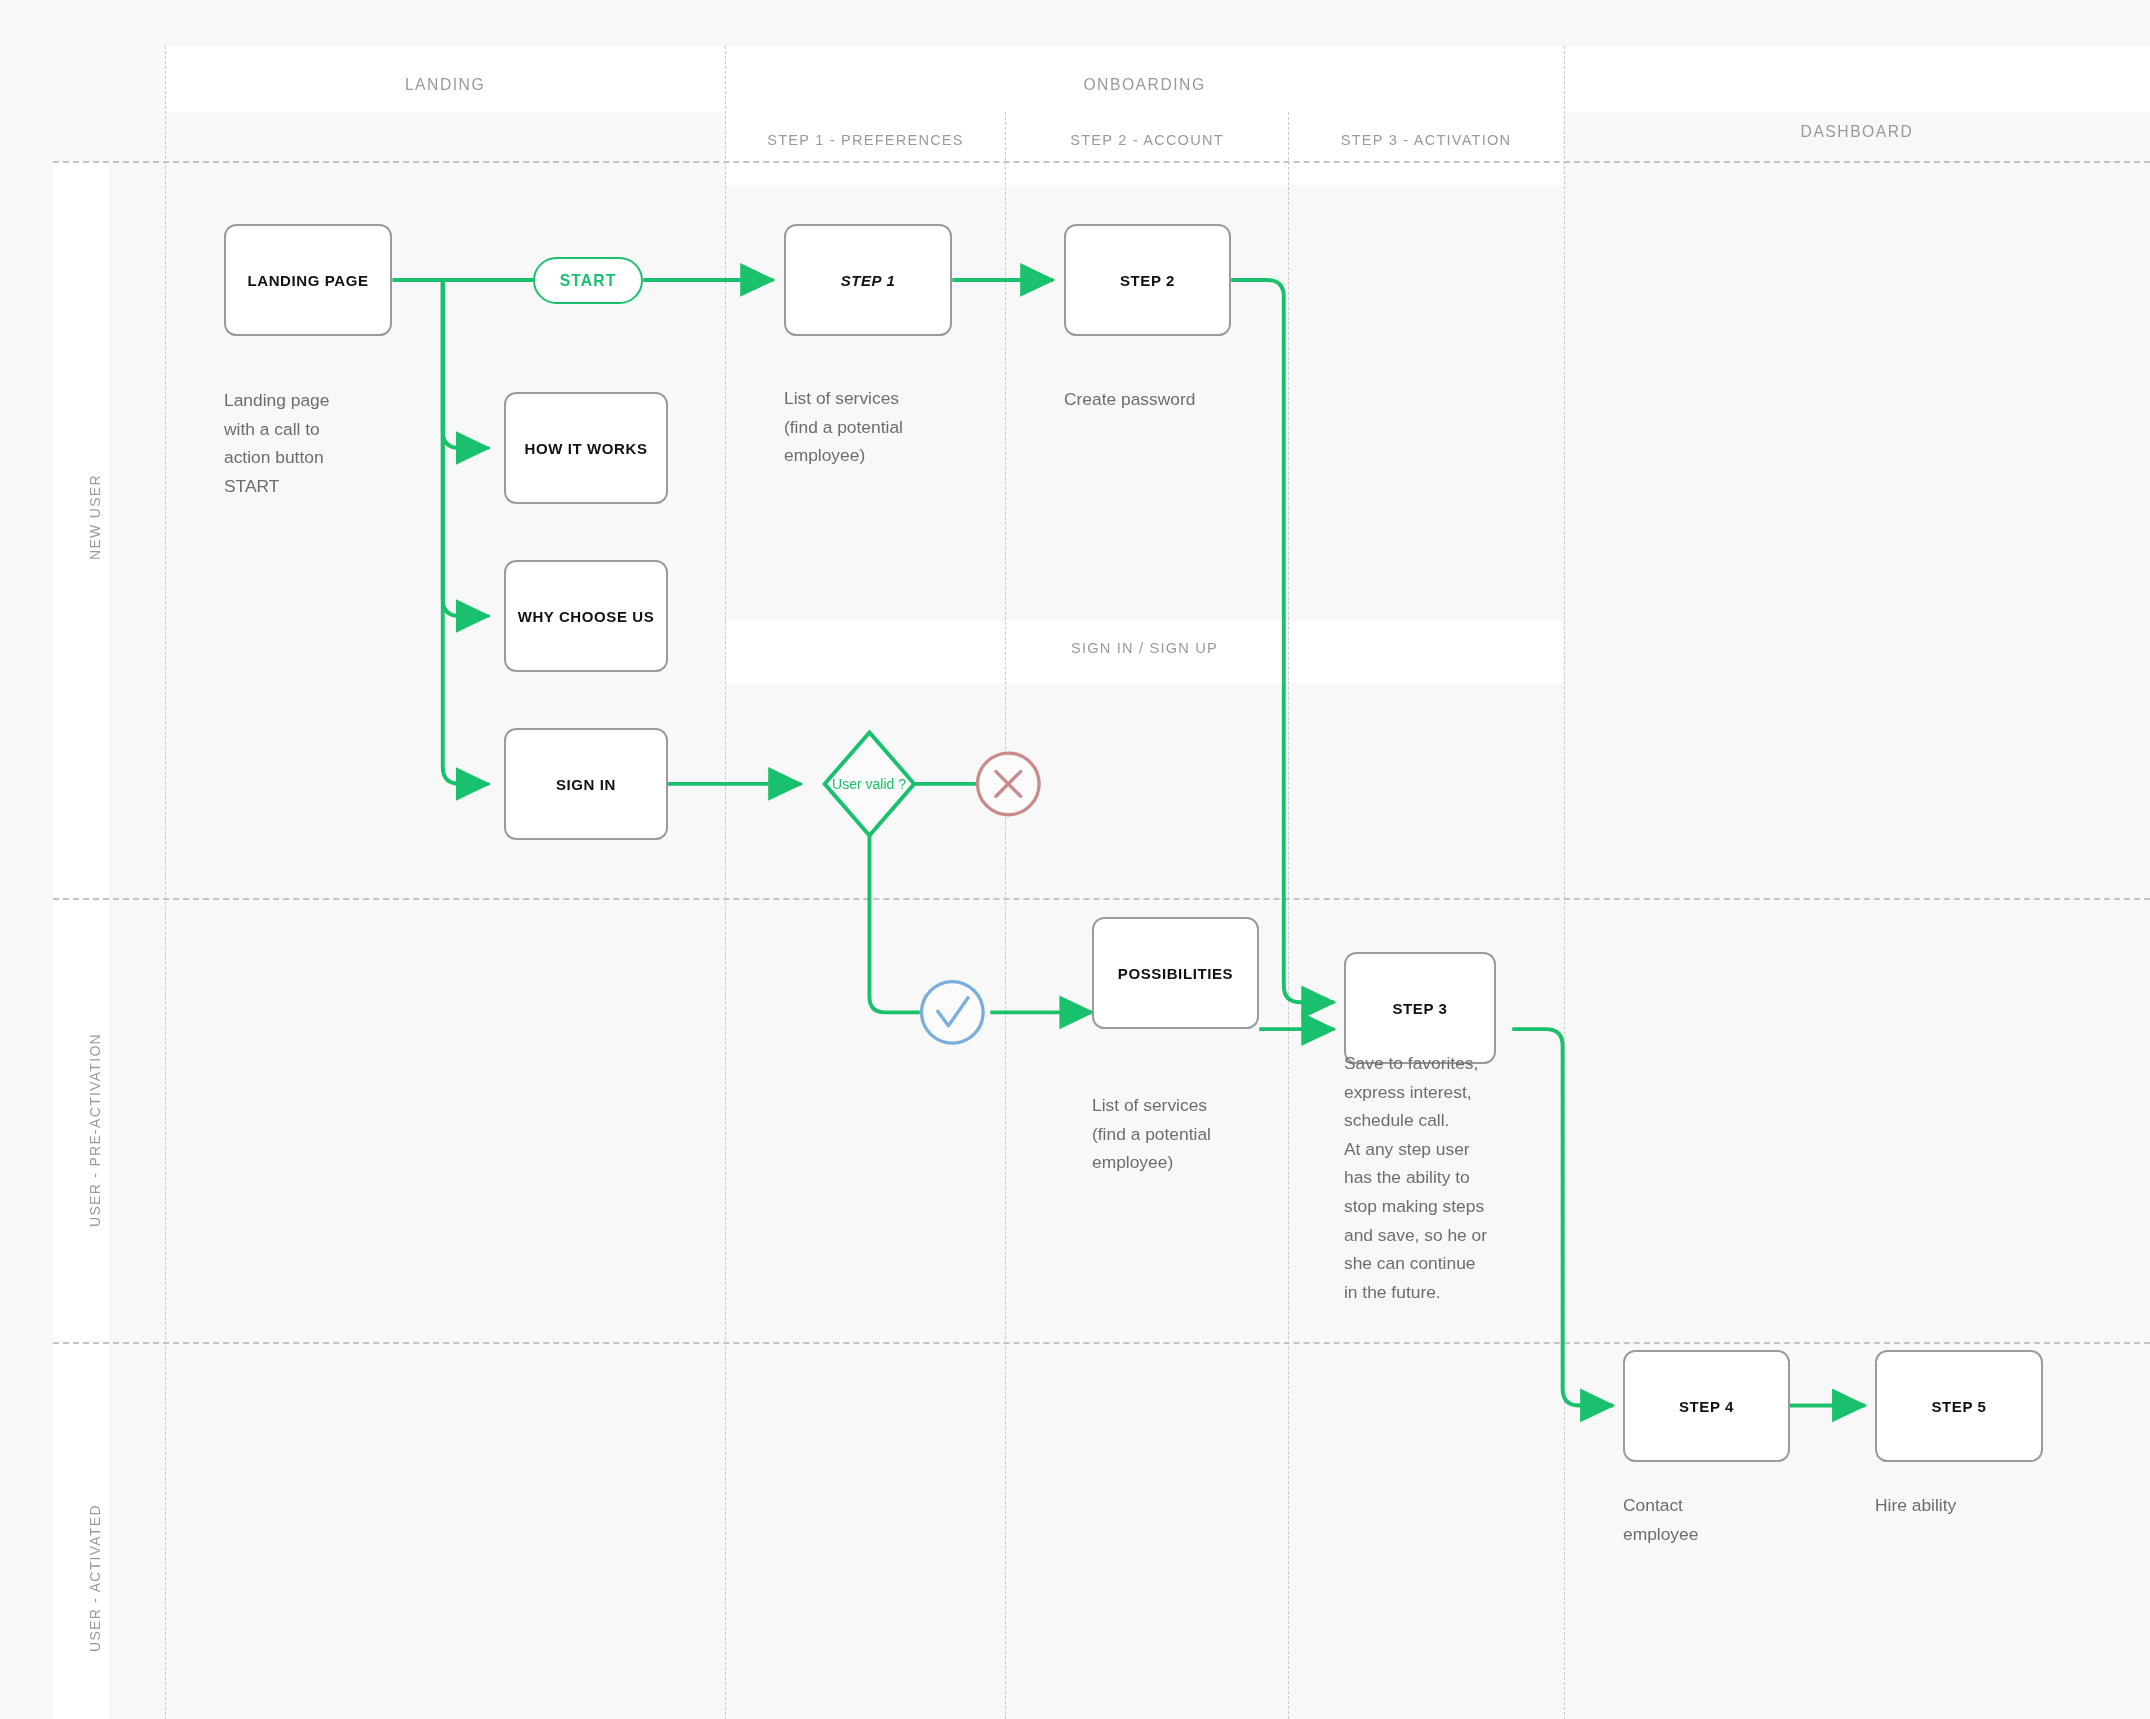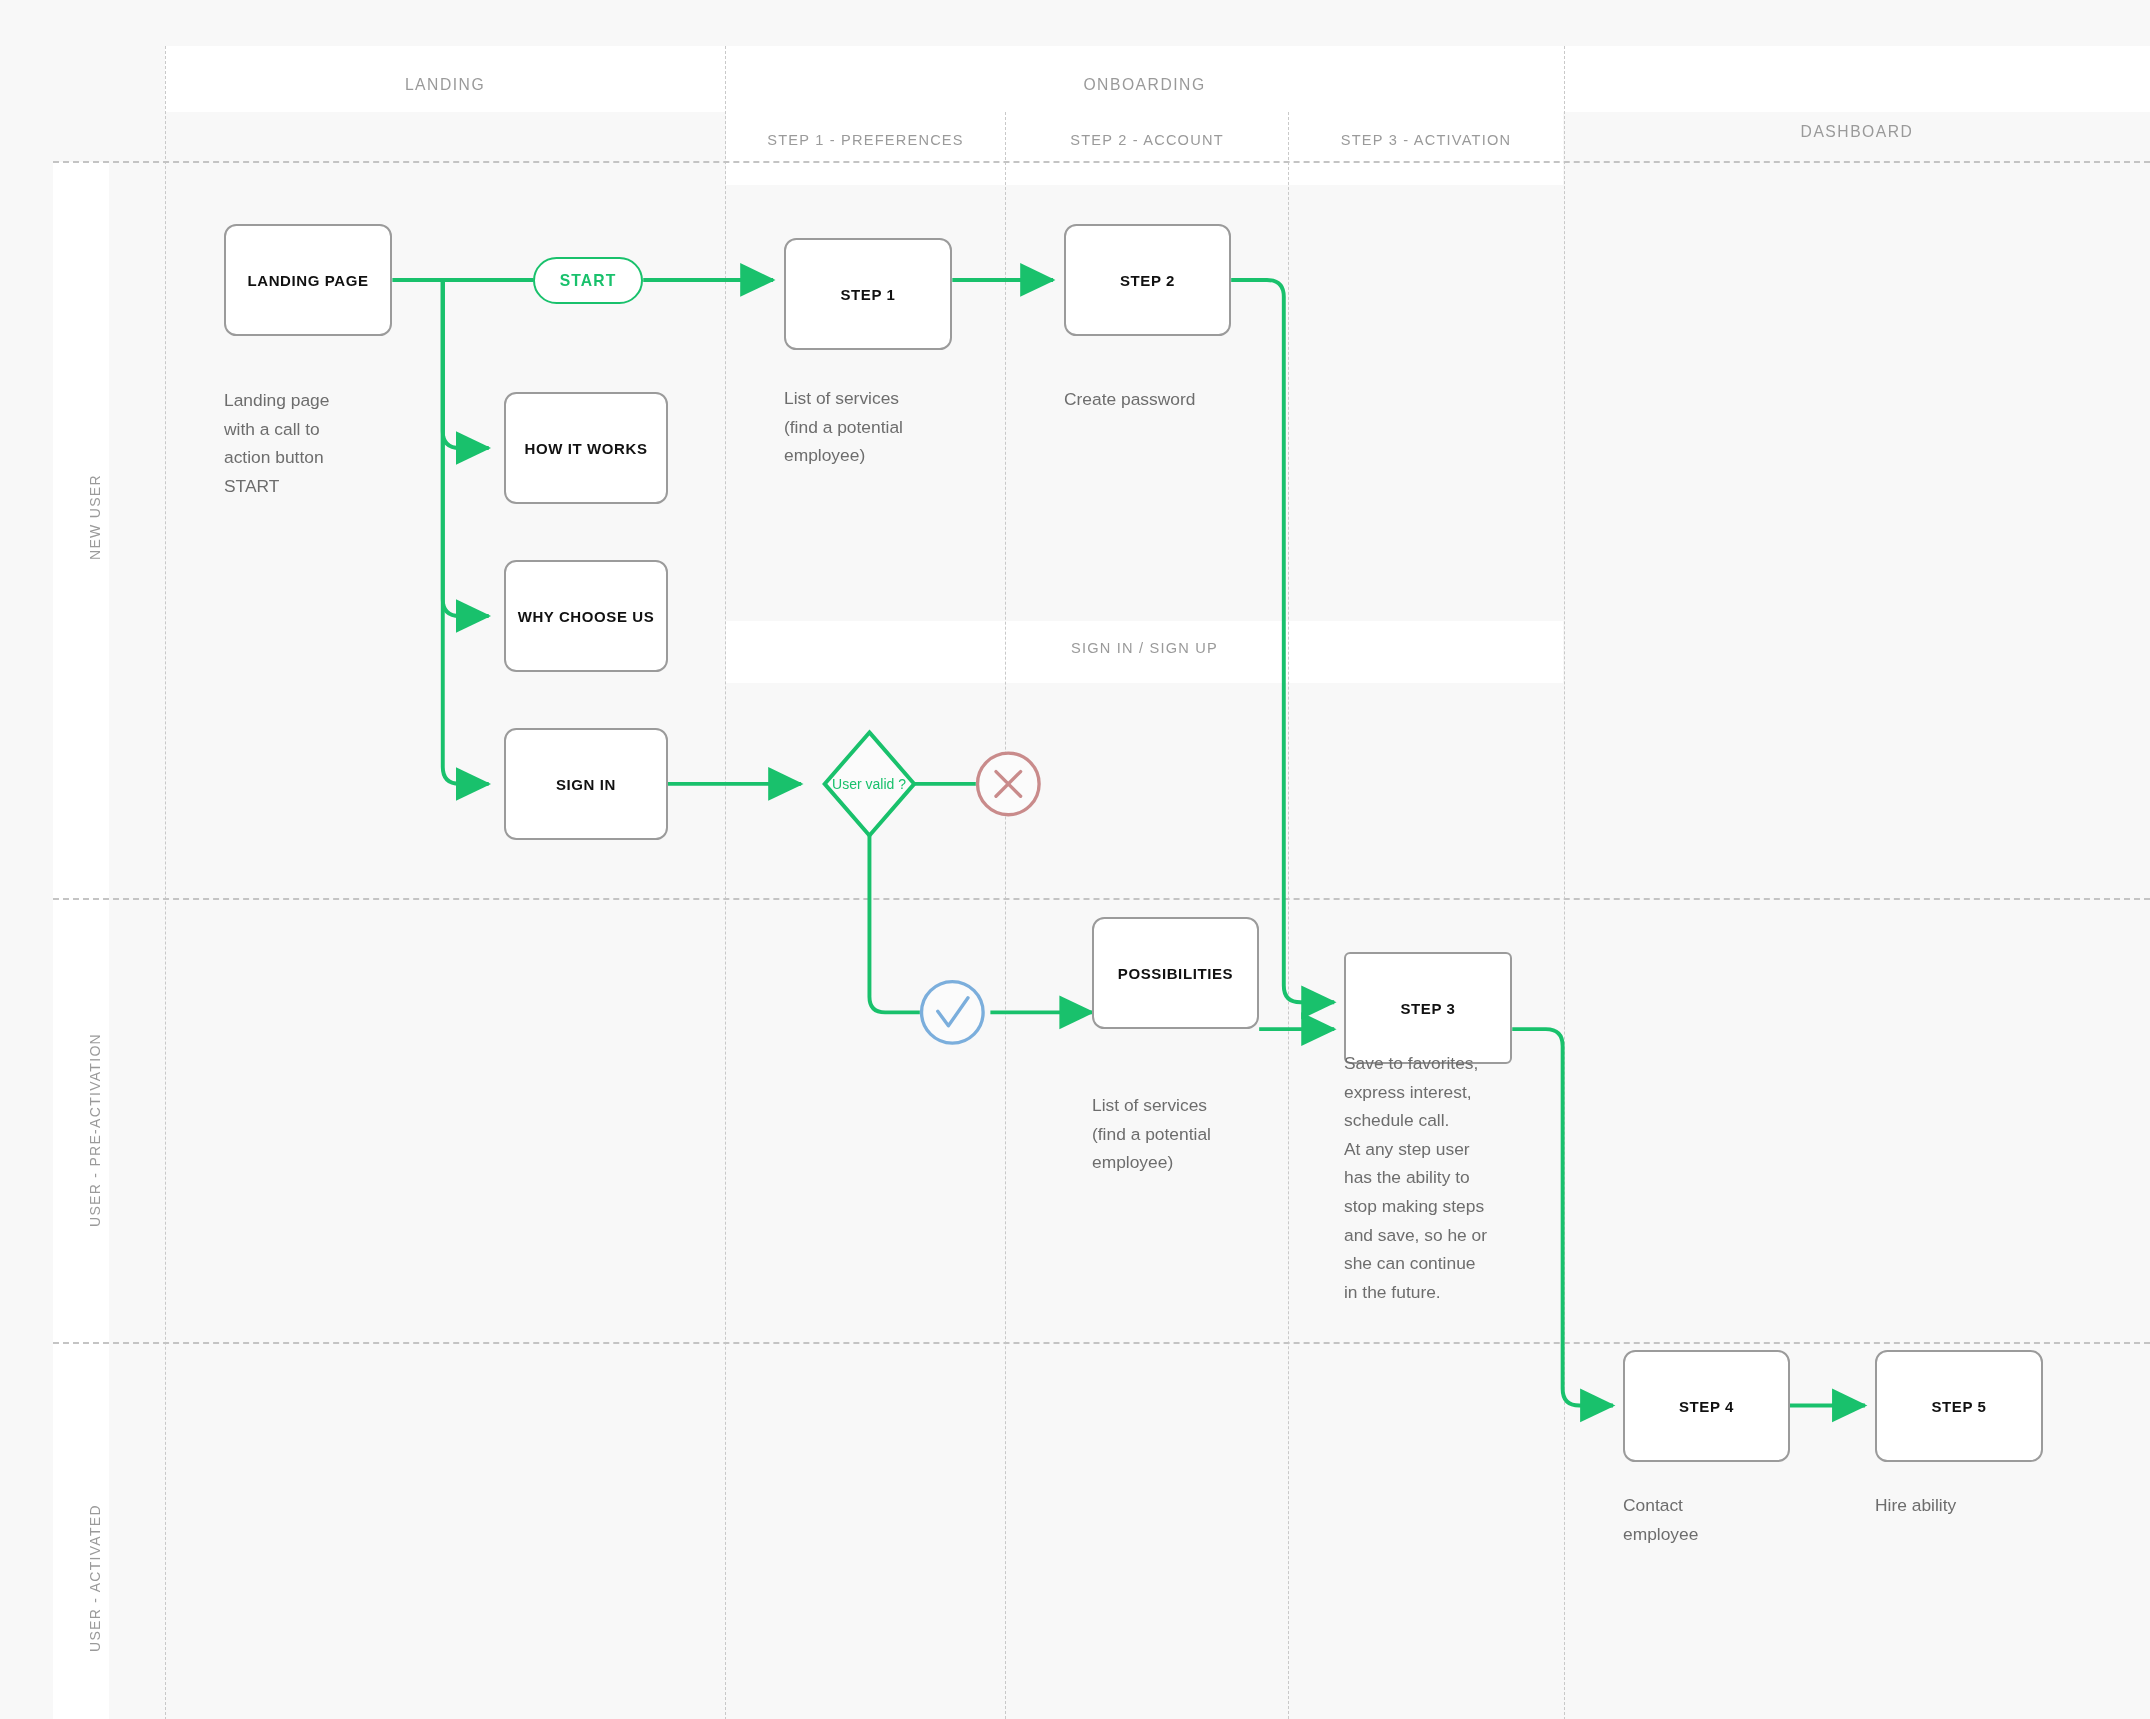--- a/index.html
+++ b/index.html
@@ -164,33 +164,33 @@
   </div>
 
   <div class="node" style="left:504px;top:560px;width:164px;height:112px;">
     <span>WHY CHOOSE US</span>
   </div>
 
   <div class="node" style="left:504px;top:728px;width:164px;height:112px;">
     <span>SIGN IN</span>
   </div>
 
-  <div class="node" style="left:784px;top:238px;width:168px;height:112px;">
+  <div class="node" style="left:784px;top:224px;width:168px;height:112px;font-style:italic;">
     <span>STEP 1</span>
   </div>
 
   <div class="node" style="left:1064px;top:224px;width:167px;height:112px;">
     <span>STEP 2</span>
   </div>
 
   <div class="node" style="left:1092px;top:917px;width:167px;height:112px;">
     <span>POSSIBILITIES</span>
   </div>
 
-  <div class="node" style="left:1344px;top:952px;width:168px;height:112px;border-radius:6px;">
+  <div class="node" style="left:1344px;top:952px;width:152px;height:112px;">
     <span>STEP 3</span>
   </div>
 
   <div class="node" style="left:1623px;top:1350px;width:167px;height:112px;">
     <span>STEP 4</span>
   </div>
 
   <div class="node" style="left:1875px;top:1350px;width:168px;height:112px;">
     <span>STEP 5</span>
   </div>

